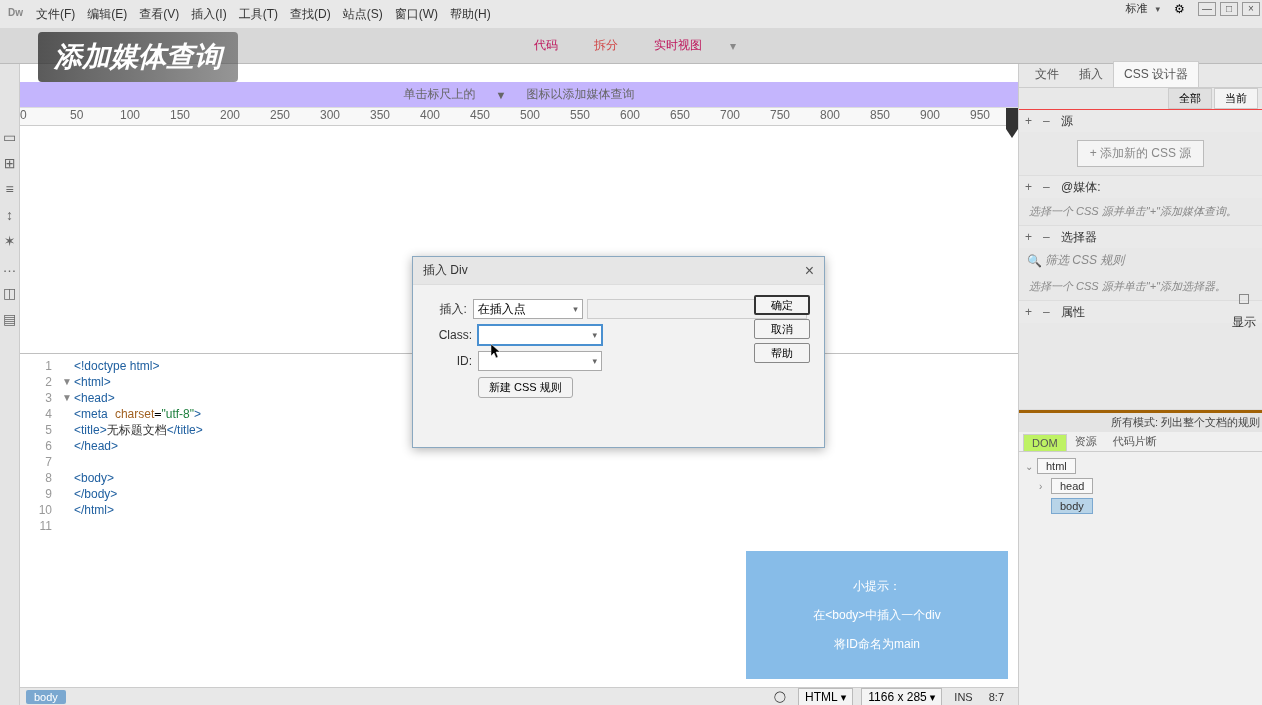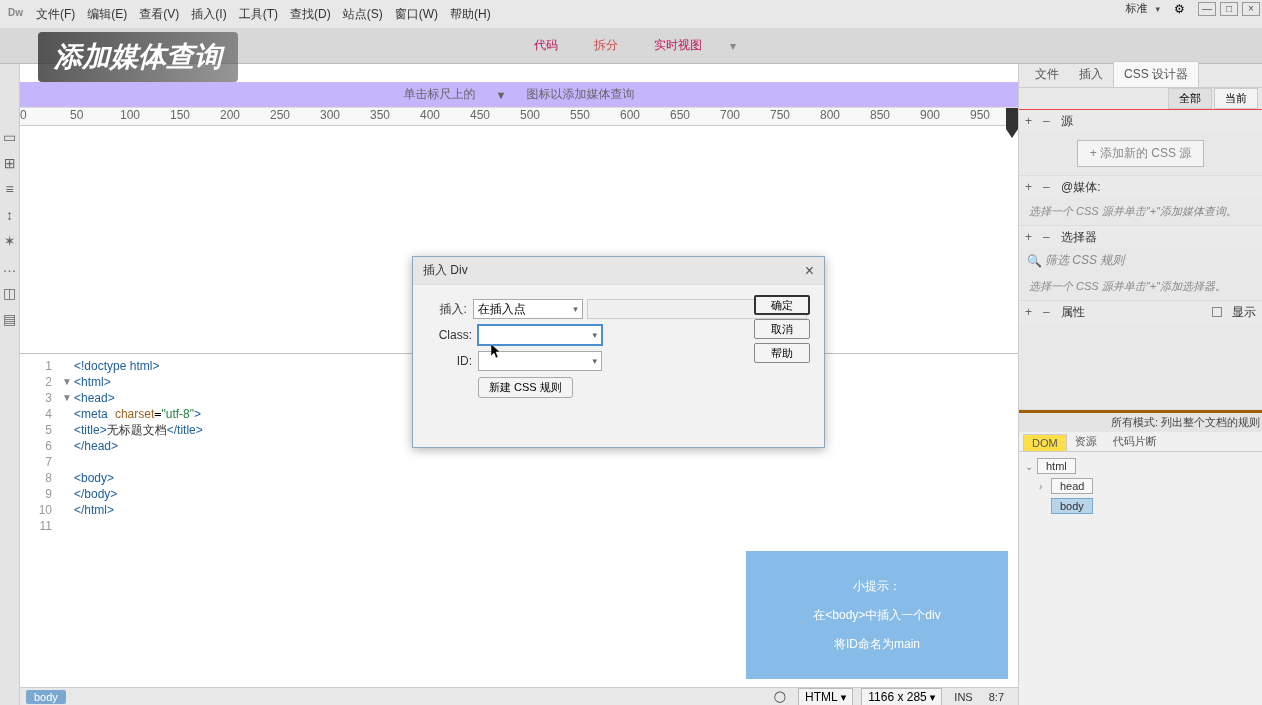--- a/index.html
+++ b/index.html
@@ -58,21 +58,21 @@
 .rp-section .hdr .lbl { margin-left: 4px; }
 .rp-section .body { padding: 6px 10px; font-size: 11px; color: #888; font-style: italic; }
 .rp-section .addbtn { margin: 8px auto; padding: 4px 12px; border: 1px solid #bbb; background: #f4f4f4; color: #888; display: block; width: fit-content; }
 .rp-section .search { display: flex; align-items: center; padding: 4px 8px; }
 .rp-section .search .sicon { width: 14px; color: #888; margin-right: 4px; }
 .rp-section .search .stxt { color: #888; font-style: italic; }
 .rp-mode { text-align: right; padding: 2px; font-size: 11px; color: #444; background: #e4e4e4; border-top: 3px solid #a16207; margin-top: auto; }
 .dom-panel { background: #f0f0f0; flex: 1; }
 .dom-tabs { height: 20px; display: flex; align-items: flex-end; padding-left: 4px; border-bottom: 1px solid #ccc; }
 .dom-tabs .t { padding: 2px 8px; font-size: 11px; color: #555; }
-.dom-tabs .t.active { background: #fde047; border: 1px solid #ccc; border-bottom: none; }
+.dom-tabs .t.active { background: #bef264; border: 1px solid #ccc; border-bottom: none; }
 .dom-tree { padding: 4px 6px; }
 .dom-node { display: flex; align-items: center; height: 20px; }
 .dom-node .exp { width: 12px; color: #888; font-size: 10px; }
 .dom-node .tag-pill { padding: 1px 8px; border: 1px solid #aaa; background: #f8f8f8; font-size: 11px; color: #333; }
 .dom-node.sel .tag-pill { background: #b8d4e8; border-color: #7ba8d0; }
 .dom-node.i1 { padding-left: 14px; }
 
 .modal { position: absolute; left: 412px; top: 256px; width: 413px; height: 192px; background: #f2f2f2; border: 1px solid #8aa8c0; box-shadow: 0 2px 10px rgba(0,0,0,0.3); }
 .modal .titlebar { height: 28px; background: #e6e6e6; display: flex; align-items: center; padding: 0 10px; justify-content: space-between; border-bottom: 1px solid #ddd; }
 .modal .titlebar .ttl { color: #333; }
@@ -270,21 +270,21 @@
             <span class="sicon">🔍</span>
             <span class="stxt">筛选 CSS 规则</span>
           </div>
         <div class="body">选择一个 CSS 源并单击"+"添加选择器。</div>
       </div>
       <div class="rp-section">
         <div class="hdr">
             <span class="plus">+</span>
             <span class="minus">–</span>
             <span class="lbl">属性</span>
-        <span style="margin-left:auto;display:flex;align-items:center;gap:10px;">
+        <span style="margin-left:auto;display:flex;align-items:center;gap:10px;flex-direction:column;">
               <span style="width:10px;height:10px;border:1px solid #888;"></span>
               <span>显示</span>
             </span>
         </div>
         <div style="height:86px"></div>
       </div>
       <div class="rp-mode">所有模式: 列出整个文档的规则</div>
       <div class="dom-panel" style="position:relative">
         <div class="dom-tabs">
           <span class="t active">DOM</span>

